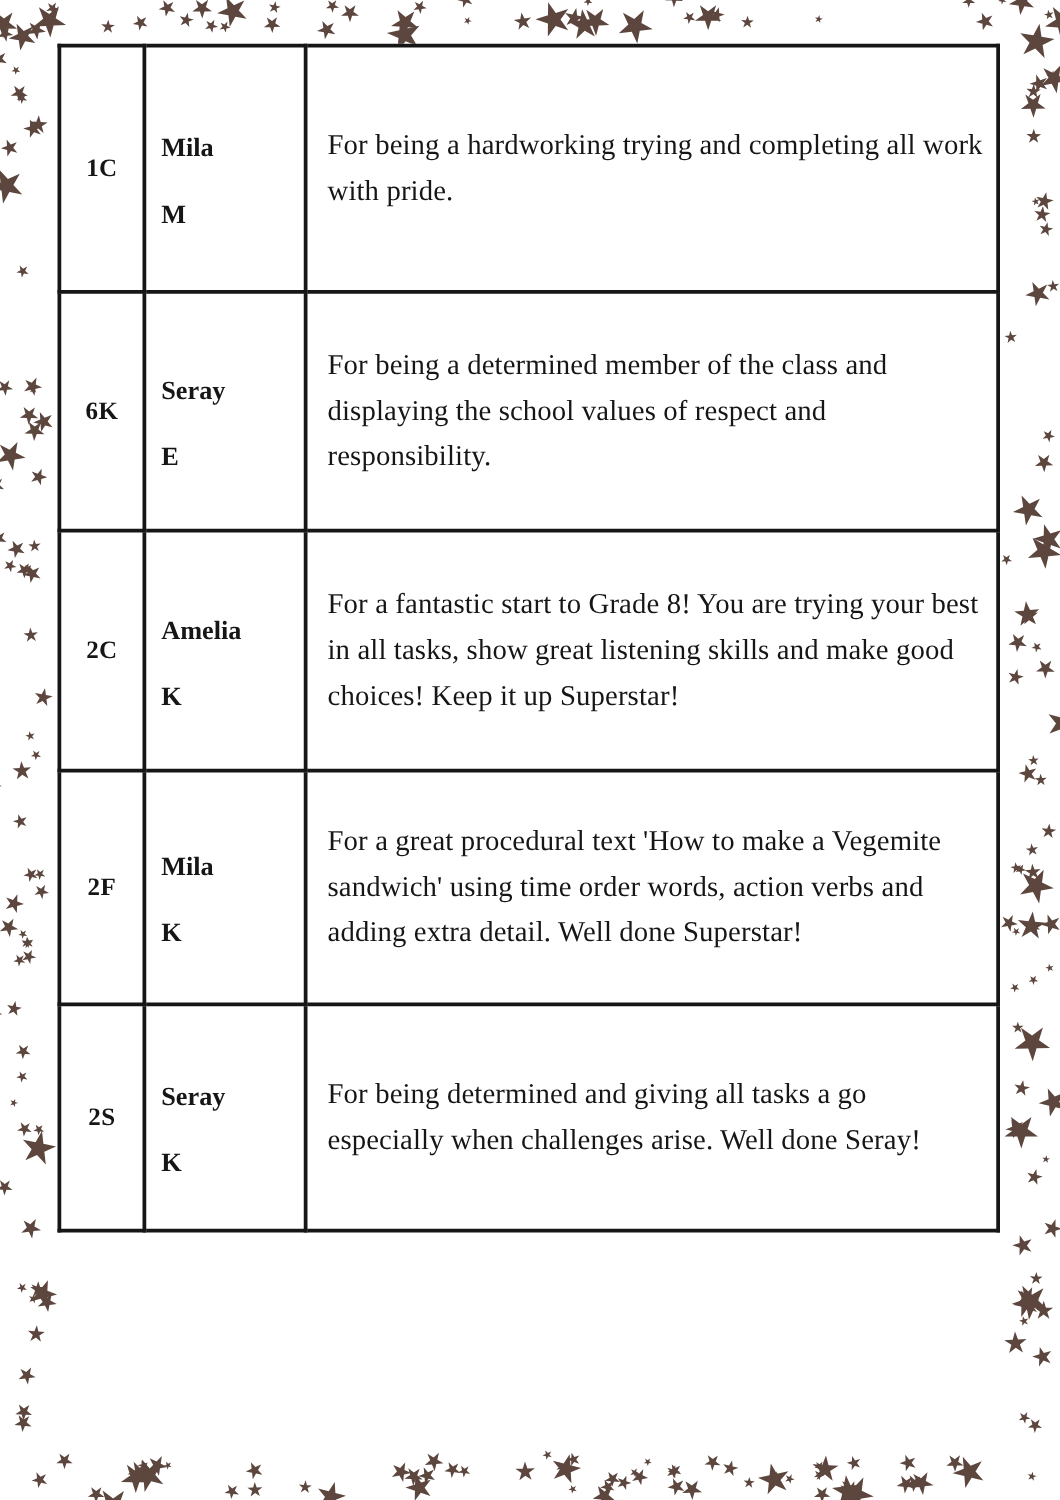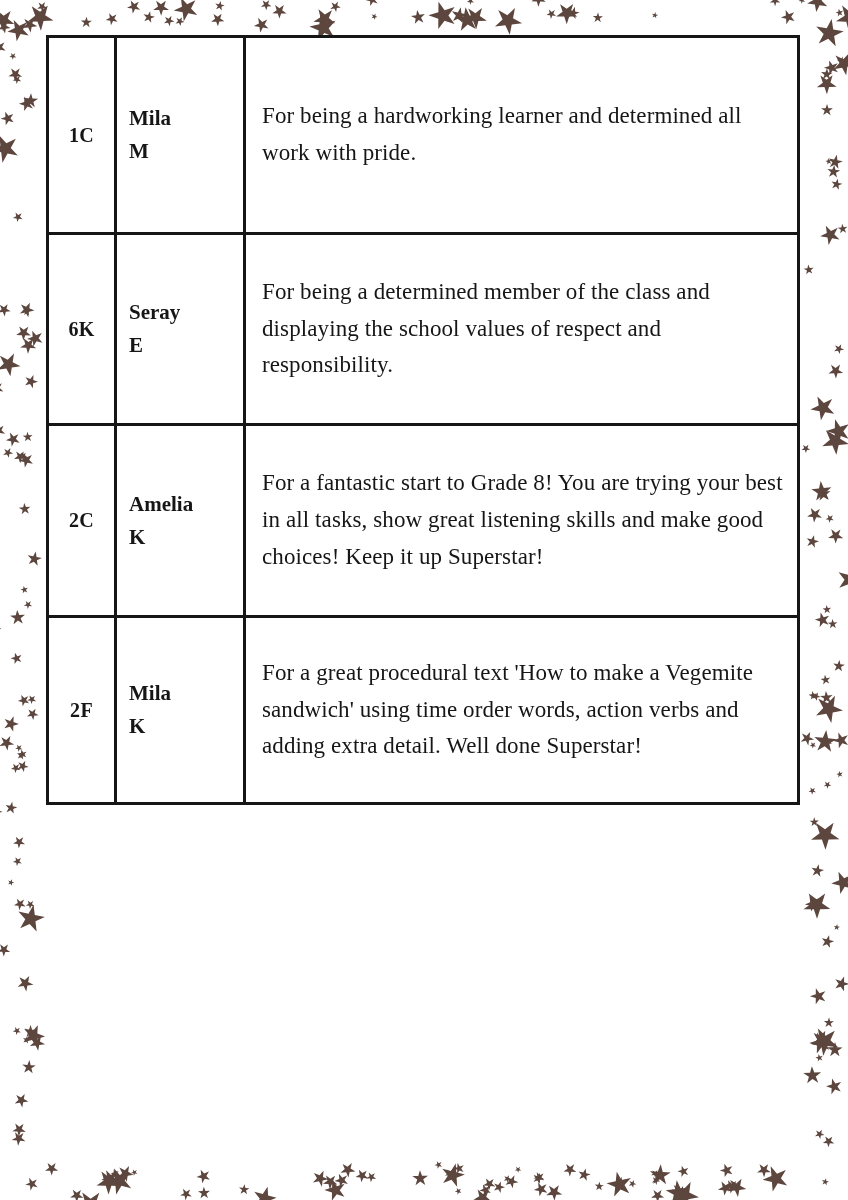--- a/index.html
+++ b/index.html
@@ -41,21 +41,21 @@
     text-align: center;
     letter-spacing: 0.3px;
   }
   td.name-cell {
     font-weight: bold;
     font-size: 21px;
     padding-left: 12px;
     padding-right: 4px;
     line-height: 1.55;
   }
-  td.name-cell span { display: block; }
+  td.name-cell span { display: block; margin-top: 20px; }
   td.reason-cell {
     font-size: 23px;
     line-height: 1.6;
     padding-left: 16px;
     padding-right: 10px;
     letter-spacing: 0.1px;
   }
 
   tr.r0 { height: 197px; }
   tr.r1 { height: 180px; }
@@ -309,21 +309,21 @@
       <col class="c-name">
       <col class="c-reason">
     </colgroup>
     <tbody>
       <tr class="r0">
         <td class="class-cell">1C</td>
         <td class="name-cell">
           <span>Mila</span>
           <span>M</span>
         </td>
-        <td class="reason-cell">For being a hardworking learner and determined all work with pride.</td>
+        <td class="reason-cell">For being a hardworking trying and completing all work with pride.</td>
       </tr>
       <tr class="r2">
         <td class="class-cell">6K</td>
         <td class="name-cell">
           <span>Seray</span>
           <span>E</span>
         </td>
         <td class="reason-cell">For being a determined member of the class and displaying the school values of respect and responsibility.</td>
       </tr>
       <tr class="r3">
@@ -335,16 +335,24 @@
         <td class="reason-cell">For a fantastic start to Grade 8! You are trying your best in all tasks, show great listening skills and make good choices! Keep it up Superstar!</td>
       </tr>
       <tr class="r4">
         <td class="class-cell">2F</td>
         <td class="name-cell">
           <span>Mila</span>
           <span>K</span>
         </td>
         <td class="reason-cell">For a great procedural text 'How to make a Vegemite sandwich' using time order words, action verbs and adding extra detail. Well done Superstar!</td>
       </tr>
+      <tr class="r5">
+        <td class="class-cell">2S</td>
+        <td class="name-cell">
+          <span>Seray</span>
+          <span>K</span>
+        </td>
+        <td class="reason-cell">For being determined and giving all tasks a go especially when challenges arise. Well done Seray!</td>
+      </tr>
     </tbody>
   </table>
 
 </div>
 
 </body></html>

